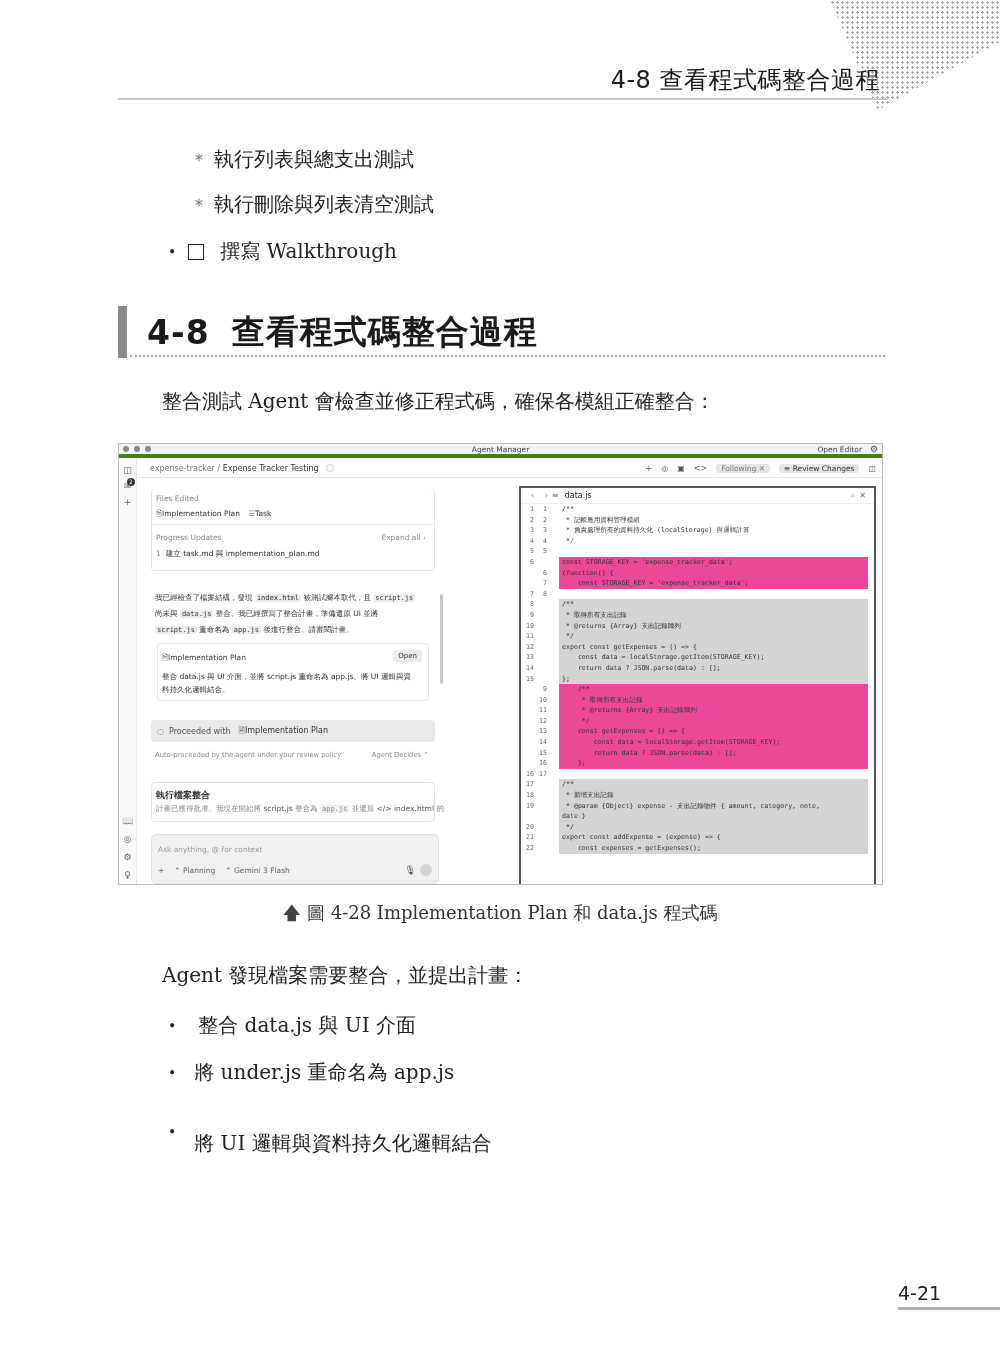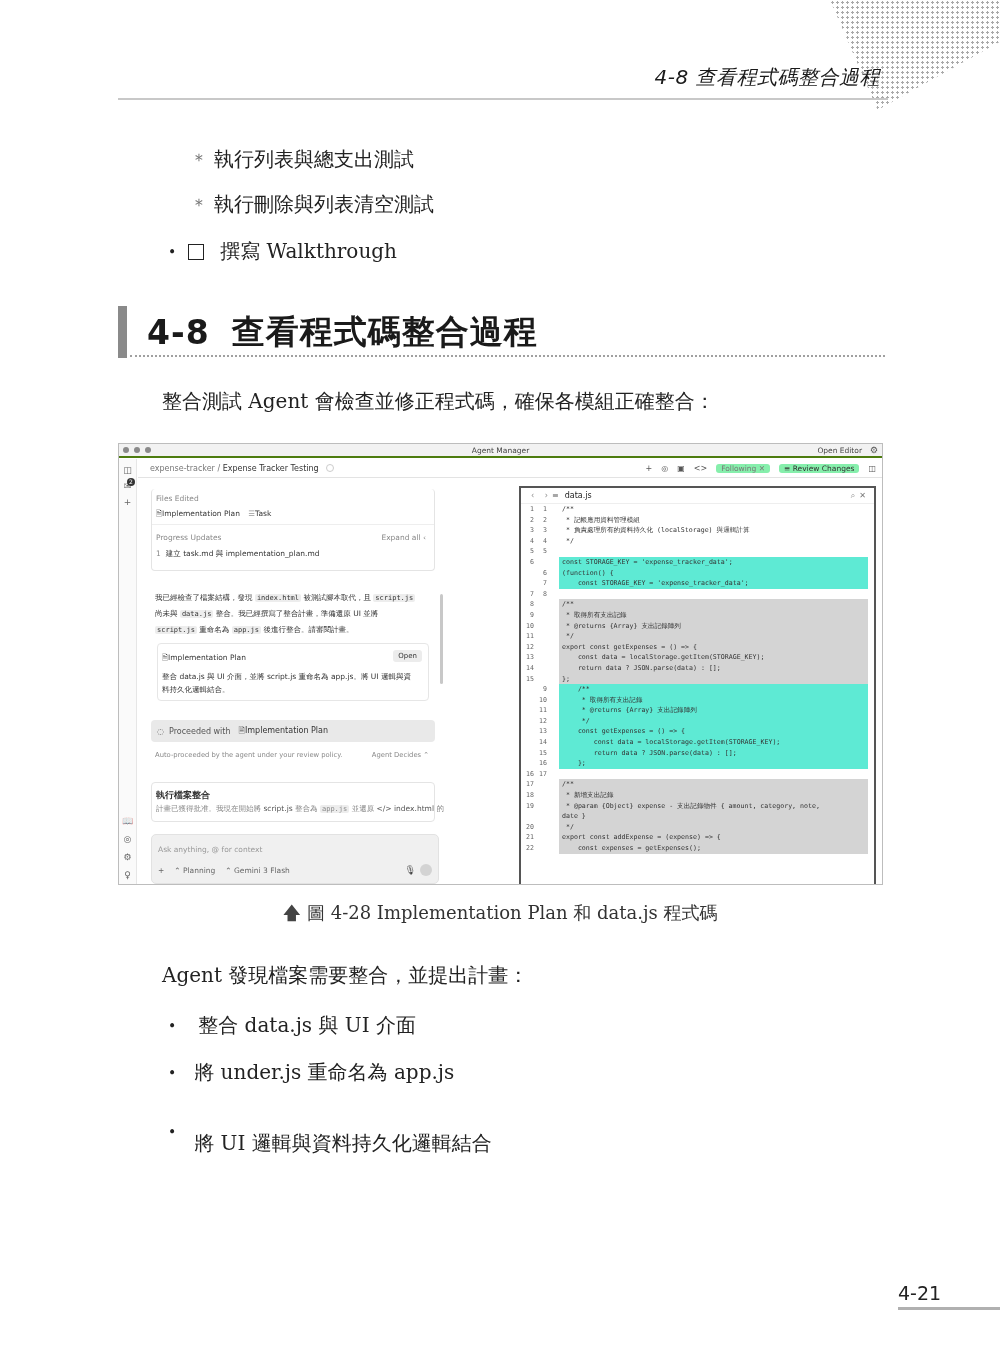--- a/index.html
+++ b/index.html
@@ -11,21 +11,21 @@
     position: absolute; right: 0; top: 0; width: 170px; height: 110px;
     background-image: radial-gradient(circle, #9a9a9a 1.2px, transparent 1.4px);
     background-size: 5px 5px;
     clip-path: polygon(0 0, 100% 0, 100% 38%, 28% 100%);
     opacity: 0.85;
   }
 
   .running-header {
     position: absolute; right: 120px; top: 64px;
     font-family: "DejaVu Sans", "Liberation Sans", sans-serif;
-    font-size: 20px; color: #1a1a1a; letter-spacing: 0.5px; font-style: italic;
+    font-size: 24px; color: #1a1a1a; letter-spacing: 0.5px;
   }
   .header-rule { position: absolute; left: 118px; top: 98px; width: 770px; height: 2px; background: #c8c8c8; }
 
   .sub-item { position: absolute; left: 190px; font-size: 20px; color: #222; display: flex; align-items: center; gap: 10px; }
   .sub-item .star { color: #777; font-size: 18px; width: 14px; }
   .bullet-item { position: absolute; left: 168px; font-size: 20px; color: #222; display: flex; align-items: center; gap: 12px; }
   .bullet-dot { font-size: 14px; }
   .checkbox { display: inline-block; width: 16px; height: 16px; border: 1.5px solid #222; margin-right: 4px; }
 
   .section-heading {
@@ -36,39 +36,39 @@
   .section-dots { position: absolute; left: 130px; top: 355px; width: 755px; border-top: 2px dotted #a0a0a0; }
 
   .para { position: absolute; font-size: 20px; color: #222; }
 
   
   .win {
     position: absolute; left: 118px; top: 443px; width: 765px; height: 442px;
     border: 1px solid #bdbdbd; background: #fff; overflow: hidden;
     font-family: "DejaVu Sans", "Liberation Sans", sans-serif; color: #333;
   }
-  .titlebar { height: 14px; background: #f2f2f2; border-bottom: 2px solid #4d7c0f; display: flex; align-items: center; position: relative; }
+  .titlebar { height: 14px; background: #f2f2f2; border-bottom: 4px solid #4d7c0f; display: flex; align-items: center; position: relative; }
   .traffic { display: flex; gap: 5px; padding-left: 4px; }
   .traffic span { width: 6px; height: 6px; border-radius: 50%; background: #8a8a8a; display: inline-block; }
   .titlebar .title { position: absolute; left: 0; right: 0; text-align: center; font-size: 7.5px; color: #444; }
   .titlebar .open-editor { position: absolute; right: 20px; font-size: 7.5px; color: #444; margin-left: 44px; }
   .titlebar .gear { position: absolute; right: 4px; font-size: 9px; color: #555; }
 
   .rail { position: absolute; left: 0; top: 15px; width: 18px; bottom: 0; border-right: 1px solid #e6e6e6; background: #fafafa; }
   .rail .ic { display: block; text-align: center; font-size: 9px; color: #666; margin-top: 6px; position: relative; }
   .rail .badge { position: absolute; right: 1px; top: -3px; width: 8px; height: 8px; border-radius: 50%; background: #333; color: #fff; font-size: 6px; line-height: 8px; text-align: center; }
   .rail .bottom { position: absolute; bottom: 4px; left: 0; right: 0; }
   .rail .bottom .ic { margin-top: 8px; }
 
   .topbar { position: absolute; left: 19px; right: 0; top: 15px; height: 19px; border-bottom: 1px solid #e3e3e3; display: flex; align-items: center; font-size: 8px; }
   .crumb { padding-left: 12px; color: #777; }
   .crumb b { color: #333; font-weight: normal; }
   .spinner { display: inline-block; width: 8px; height: 8px; border-radius: 50%; border: 1px solid #ccc; margin-left: 5px; vertical-align: middle; }
   .tools { position: absolute; right: 6px; display: flex; align-items: center; gap: 9px; font-size: 8px; color: #555; }
-  .pill { background: #86efac; border-radius: 3px; padding: 0 5px; color: #777; font-size: 7.5px; }
+  .pill { background: #e5e5e5; border-radius: 3px; padding: 0 5px; color: #777; font-size: 7.5px; }
   .pill.dark { color: #333; }
 
   
   .chat { position: absolute; left: 19px; top: 35px; width: 305px; bottom: 12px; }
   .card { position: absolute; left: 13px; right: 8px; border: 1px solid #e4e4e4; border-radius: 4px; background: #fff; }
   .lbl { font-size: 7.5px; color: #888; }
   .txt { font-size: 7.5px; color: #333; }
   .code { font-family: "DejaVu Sans Mono", "Liberation Mono", monospace; background: #ededed; border-radius: 2px; padding: 0 2px; font-size: 7px; }
   .scrollbar { position: absolute; right: 0; top: 115px; width: 3px; height: 90px; background: #c8c8c8; border-radius: 2px; }
   .open-btn { position: absolute; right: 6px; top: 6px; background: #ececec; border-radius: 3px; font-size: 7px; padding: 2px 5px; color: #333; }
@@ -80,21 +80,21 @@
   .editor { position: absolute; left: 400px; top: 42px; right: 6px; bottom: 0; border: 2px solid #555; border-bottom: none; background: #fff; }
   .ed-head { height: 16px; display: flex; align-items: center; font-size: 8px; border-bottom: 1px solid #eee; position: relative; }
   .ed-head .nav { color: #888; padding-left: 10px; letter-spacing: 4px; }
   .ed-head .fname { color: #222; margin-left: 6px; }
   .ed-head .right { position: absolute; right: 4px; color: #777; letter-spacing: 4px; }
   .lines { font-family: "DejaVu Sans Mono", "Liberation Mono", monospace; font-size: 6.6px; color: #333; }
   .ln { height: 10.6px; line-height: 10.6px; display: flex; white-space: pre; }
   .ln .a { width: 13px; text-align: right; color: #666; }
   .ln .b { width: 13px; text-align: right; color: #666; margin-right: 12px; }
   .ln .c { flex: 1; padding-left: 3px; margin-right: 6px; }
-  .ln.hl .c { background: #5eead4; }
+  .ln.hl .c { background: #ec4899; }
   .ln.hl2 .c { background: #d4d4d4; }
 
   .caption { position: absolute; top: 900px; left: 0; width: 1000px; text-align: center; font-size: 18px; color: #333; }
   .caption .arrow { color: #444; margin-right: 6px; }
   .page-num { position: absolute; left: 898px; top: 1282px; font-family: "DejaVu Sans", "Liberation Sans", sans-serif; font-size: 19px; color: #222; }
   .page-rule { position: absolute; left: 898px; top: 1307px; width: 102px; height: 3px; background: #b0b0b0; }
 </style>
 </head>
 <body>
 

